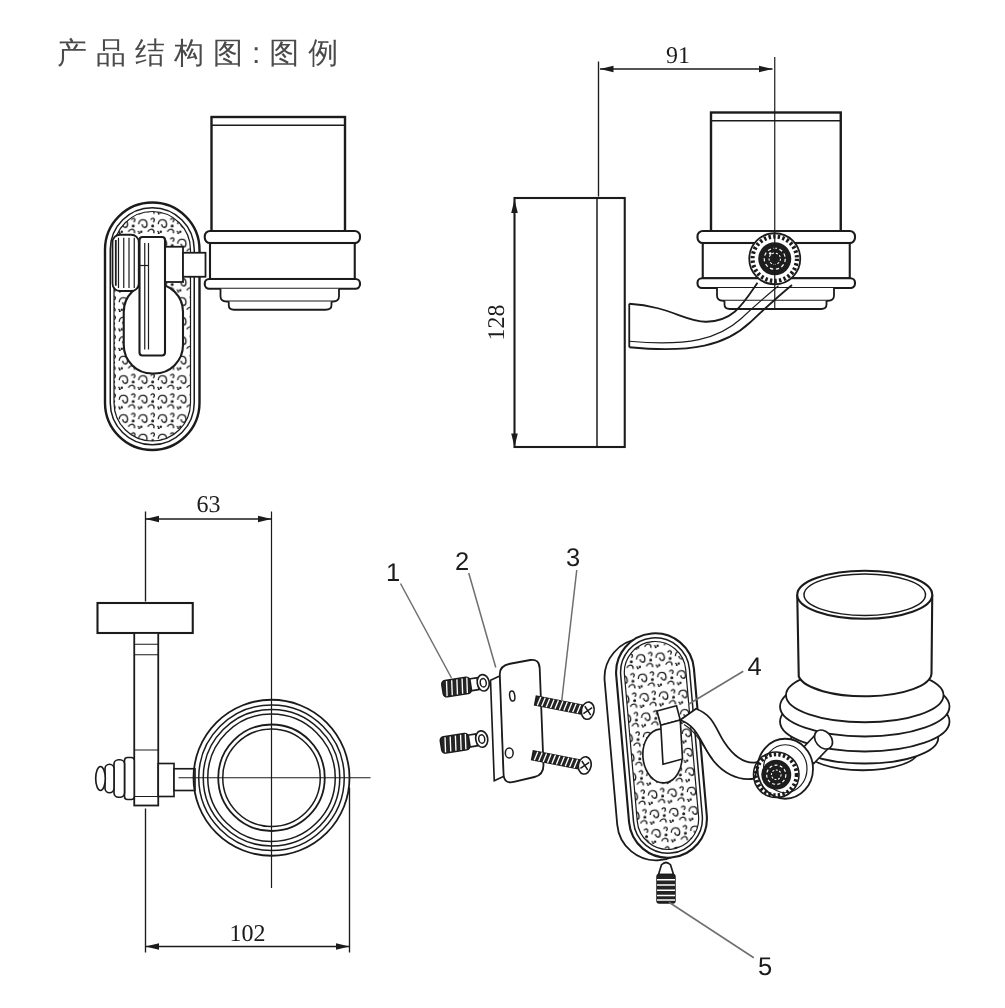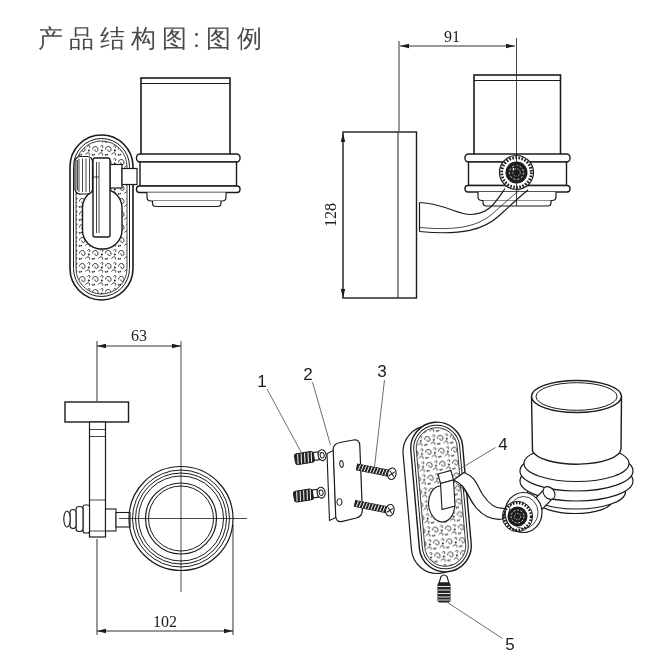--- a/index.html
+++ b/index.html
@@ -1,18 +1,18 @@
 <!DOCTYPE html>
 <html><head>
 <meta charset="utf-8">
 <style>
   html,body{margin:0;padding:0;background:#fff;}
   .sheet{position:relative;width:670px;height:672px;background:#fff;overflow:hidden;
          font-family:"Liberation Sans",sans-serif;}
-  .title{position:absolute;left:38px;top:22px;font-size:25px;letter-spacing:6px;
+  .title{position:absolute;left:38px;top:22px;font-size:20px;letter-spacing:6px;
          color:#4a4a4a;font-weight:400;white-space:nowrap;}
   svg{position:absolute;left:0;top:0;}
   
   .s16{stroke:#1b1b1b;stroke-width:1.6;fill:#fff}
   .s14{stroke:#1b1b1b;stroke-width:1.4;fill:#fff}
   .s12{stroke:#1b1b1b;stroke-width:1.2;fill:#fff}
   .s11{stroke:#1b1b1b;stroke-width:1.1;fill:#fff}
   .ln{stroke:#1b1b1b;stroke-width:1;fill:none}
   .ln12{stroke:#1b1b1b;stroke-width:1.2;fill:none}
   .thin{stroke:#1b1b1b;stroke-width:0.8;fill:none}

